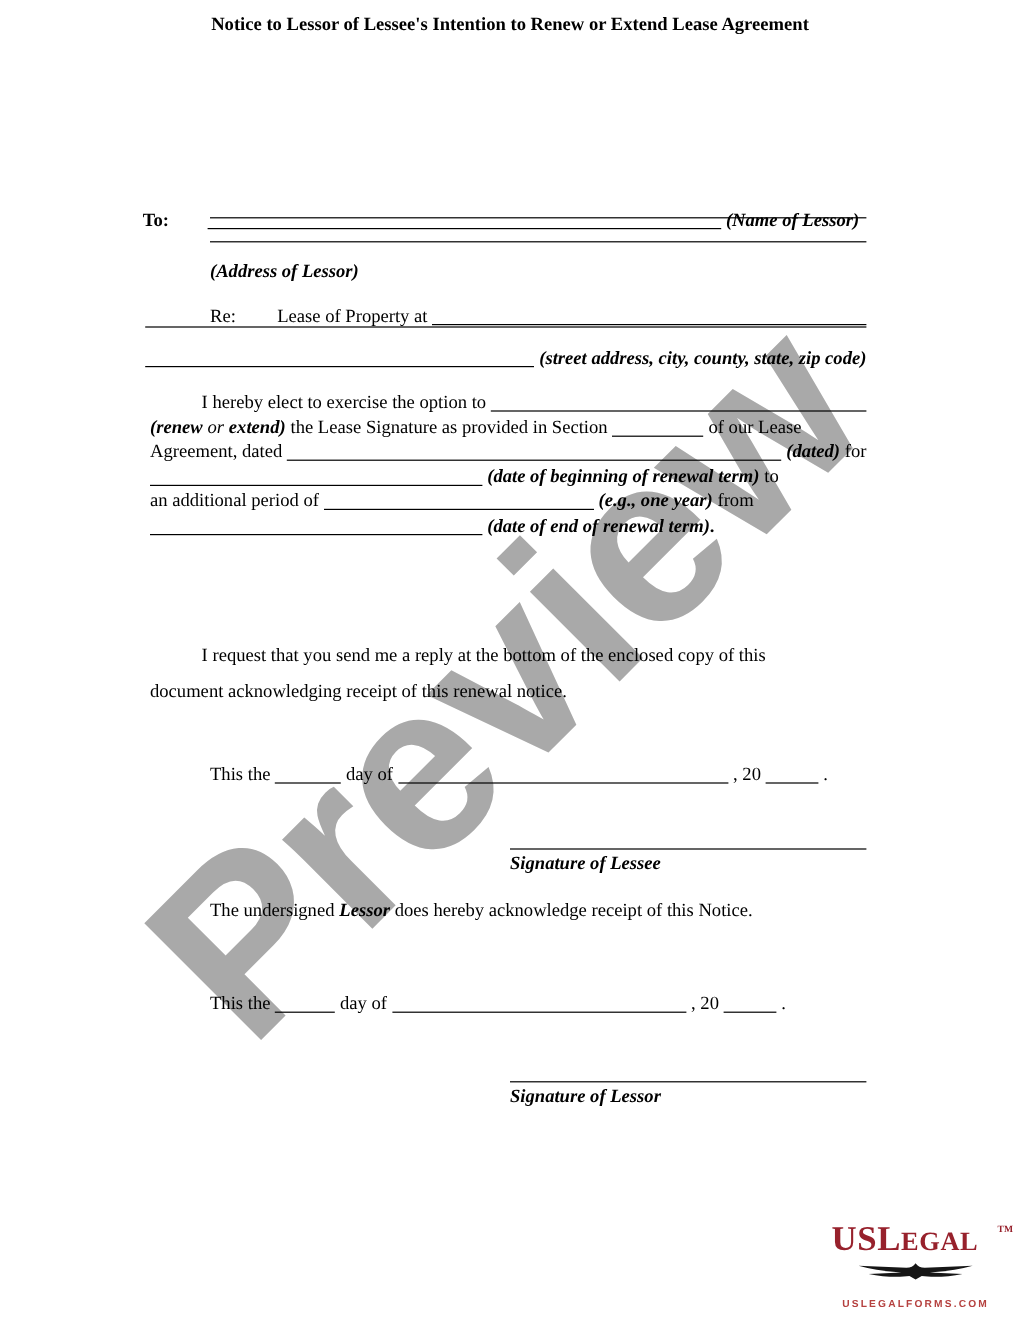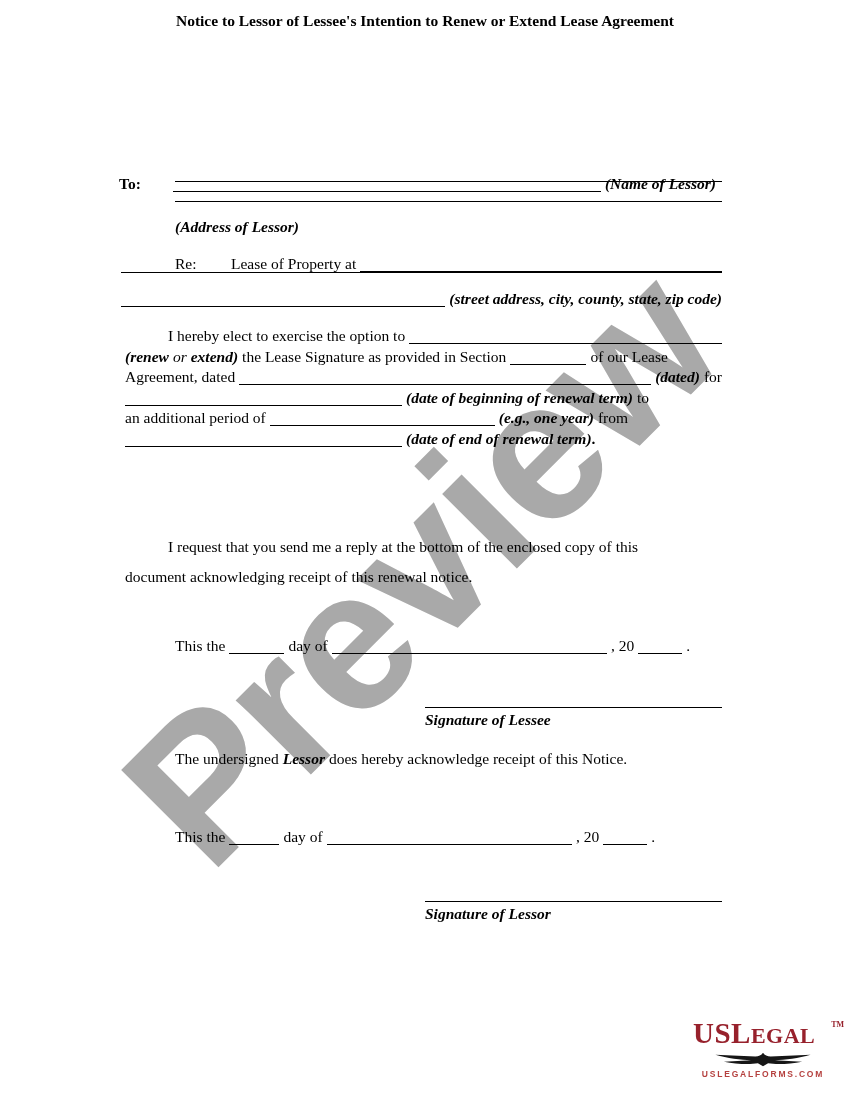--- a/index.html
+++ b/index.html
@@ -38,21 +38,21 @@
 
   .sigline { height:0; border-bottom:1.5px solid #000; }
 
   .logo { left:693px; top:1018px; width:140px; text-align:center; }
   .logo-brand { font-family:"Liberation Serif","DejaVu Serif",serif; font-weight:bold; line-height:30px; white-space:nowrap; }
   .lg-big   { font-size:29px; letter-spacing:0.5px; }
   .lg-small { font-size:22px; letter-spacing:0.5px; }
   .lg-tm    { font-size:8px; vertical-align:top; line-height:14px;margin-left:16px; }
   .logo-eagle { margin-top:-2px; line-height:0; }
   .logo-site {
-    margin-top:1px; font-family:"Liberation Sans","DejaVu Sans",sans-serif;
+    margin-top:13px; font-family:"Liberation Sans","DejaVu Sans",sans-serif;
     font-weight:bold; font-size:8.5px; letter-spacing:1.8px; color:#b5413f; white-space:nowrap;
   }
 </style>
 </head>
 <body>
 
 <div class="page">
 
   <div class="watermark">Preview</div>
 

